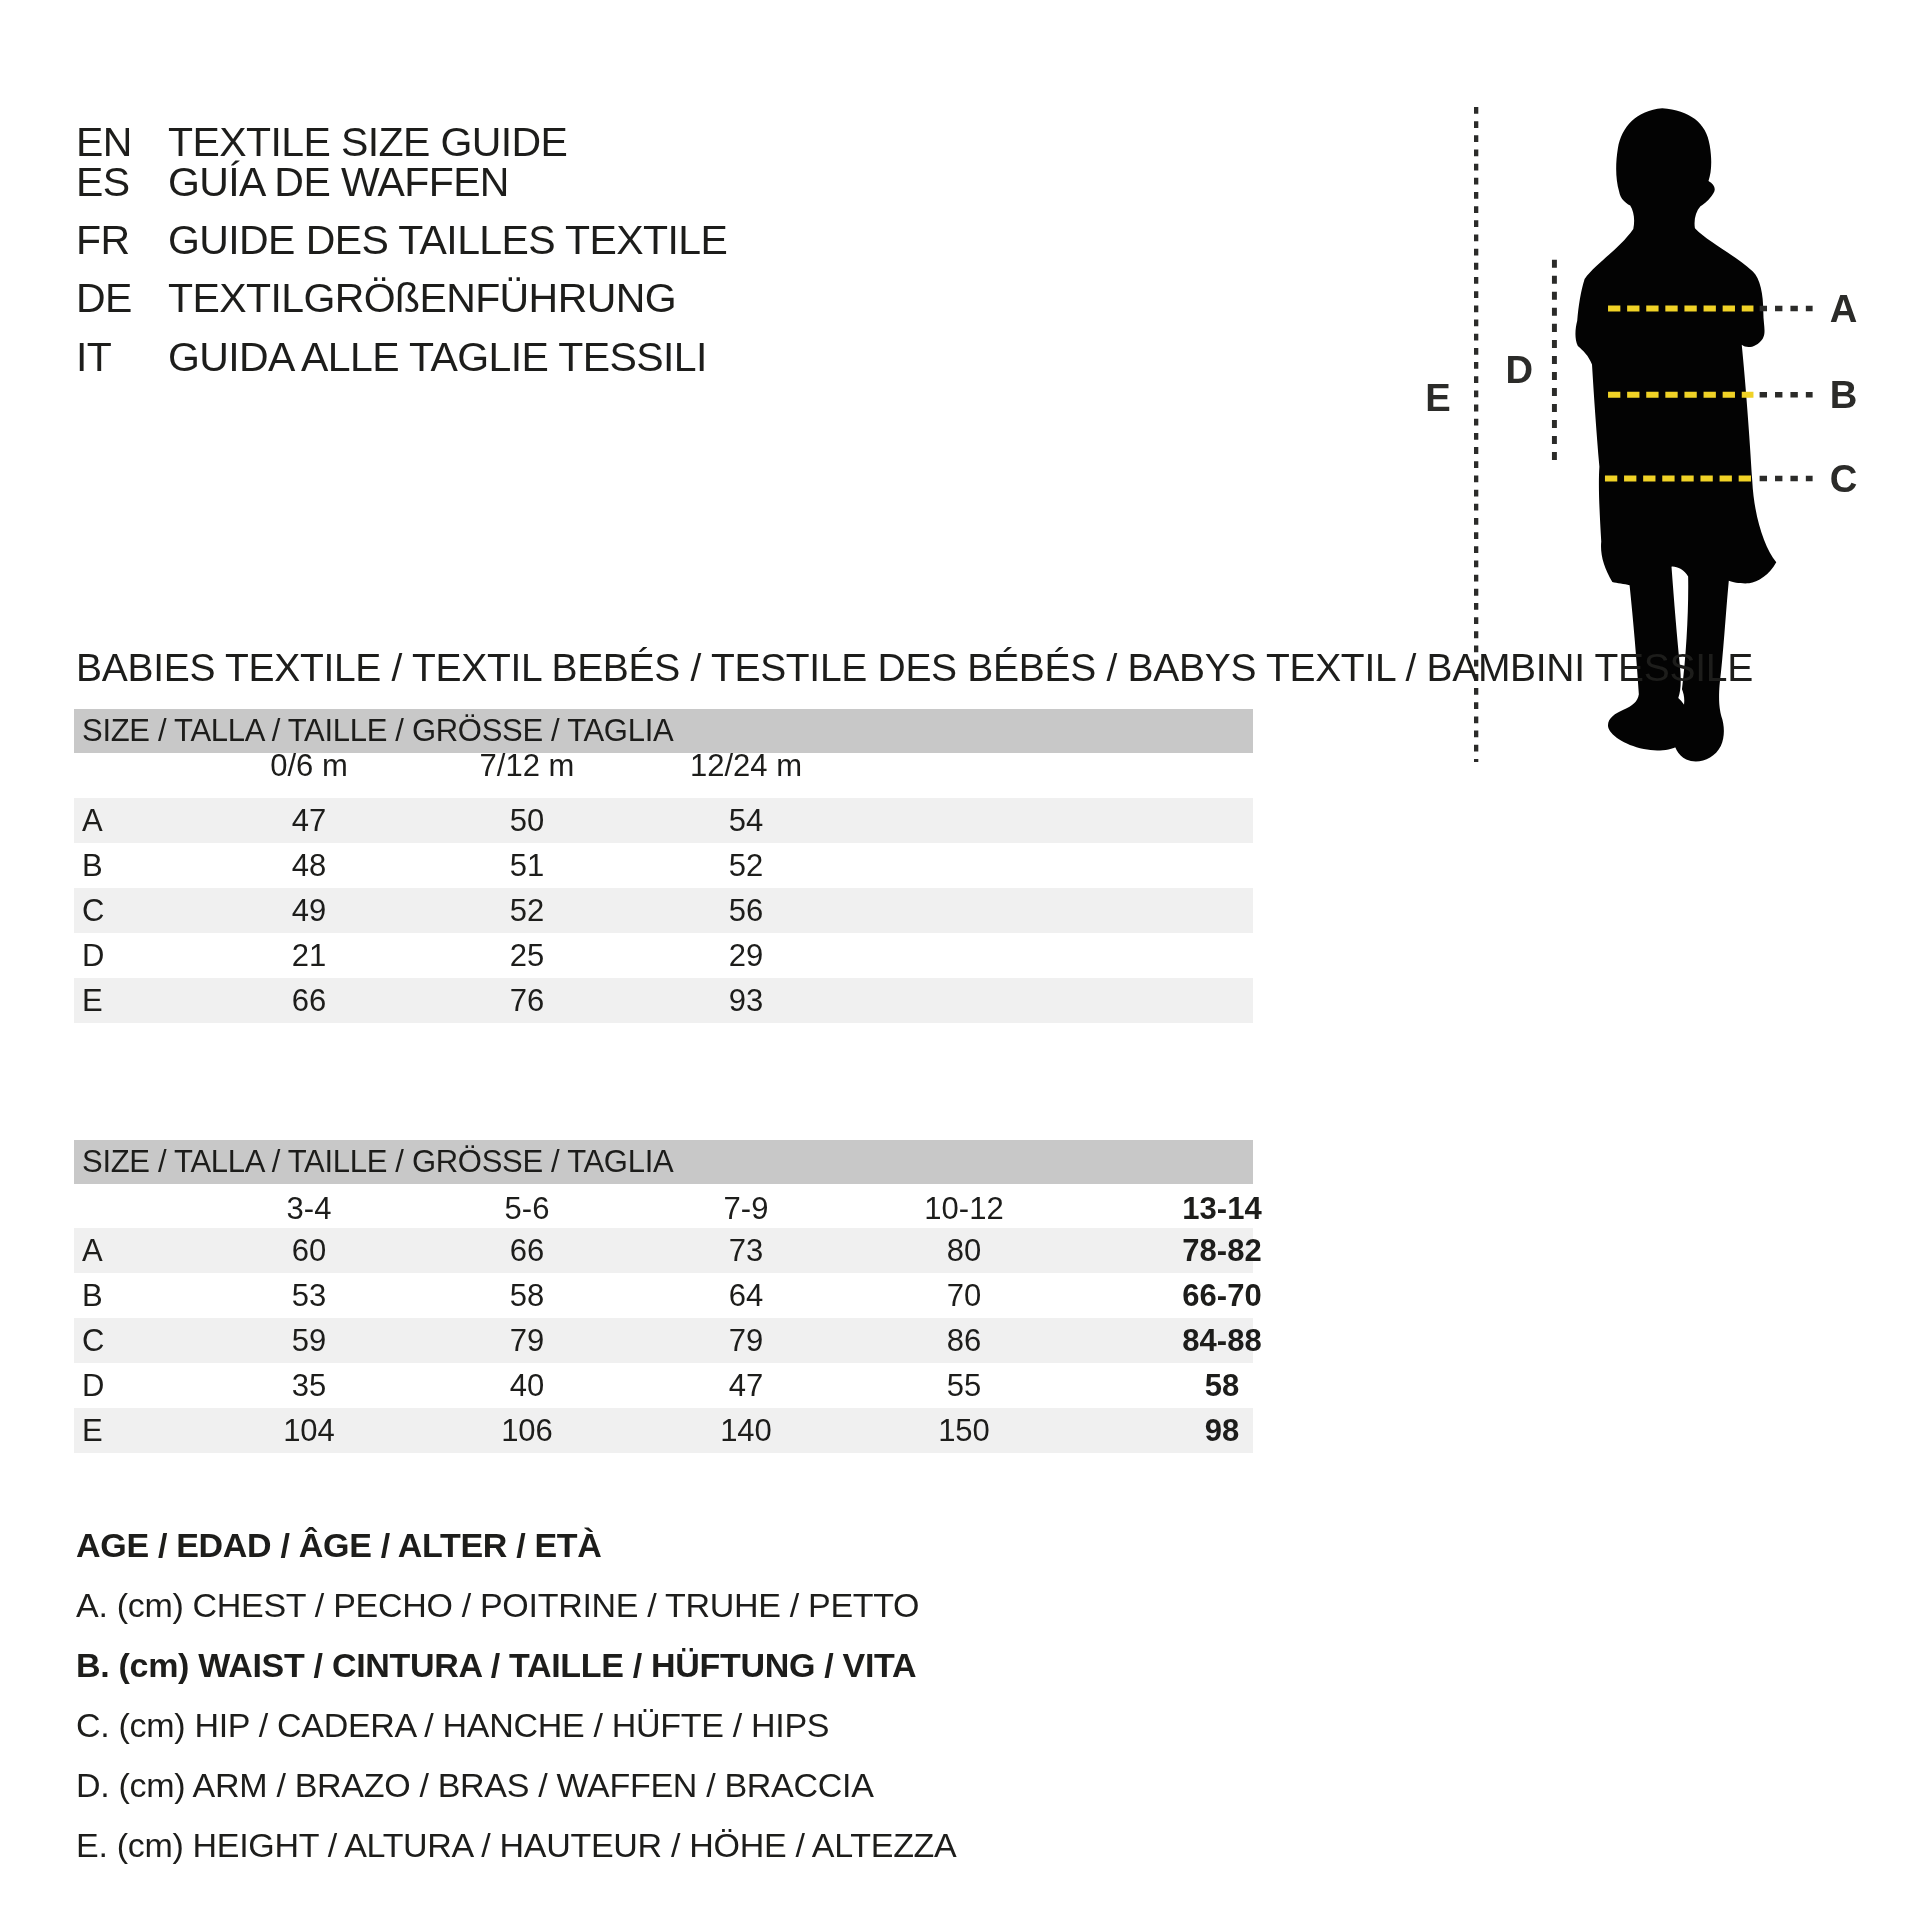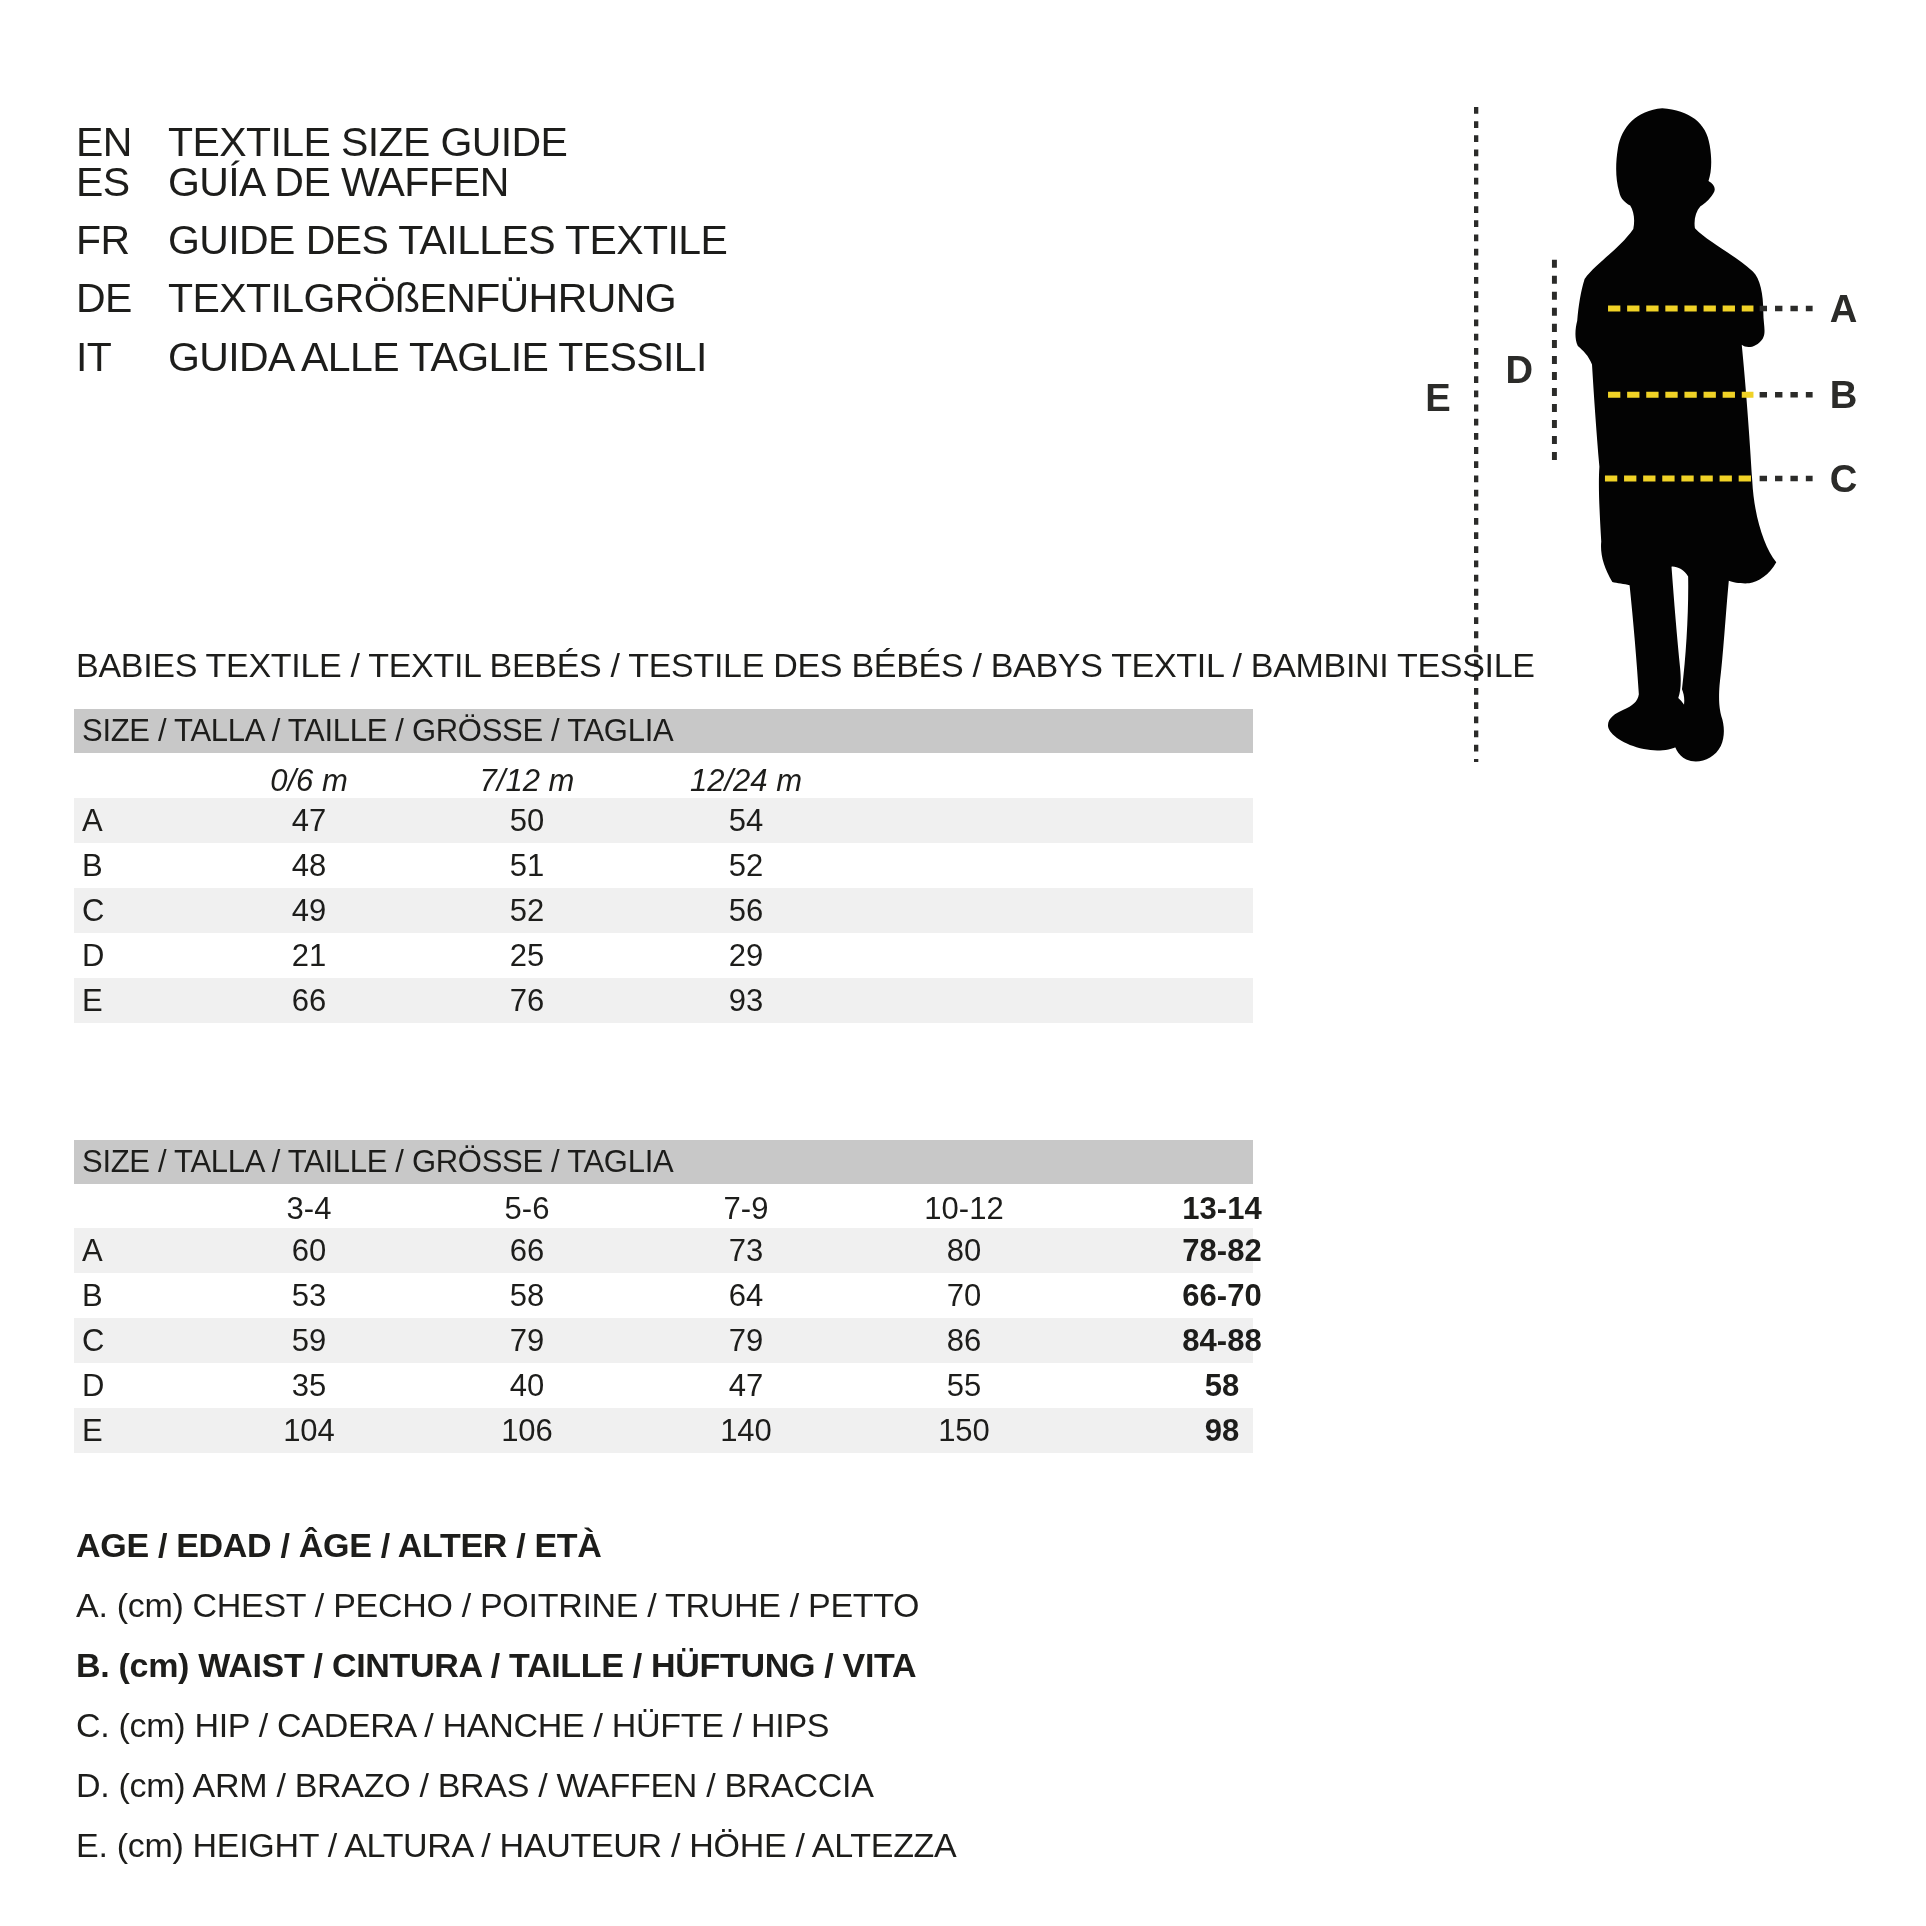--- a/index.html
+++ b/index.html
@@ -4,21 +4,21 @@
 <style>
   html,body{margin:0;padding:0;background:#ffffff;}
   #canvas{position:relative;width:1926px;height:1926px;background:#ffffff;overflow:hidden;
           font-family:"Liberation Sans",sans-serif;color:#1D1D1B;}
 
   
   .hdr-row{position:absolute;left:76px;height:58px;line-height:58px;white-space:nowrap;
            font-size:41px;letter-spacing:-0.6px;color:#1D1D1B;}
   .hdr-code{display:inline-block;width:92px;}
   
-  .sec-title{position:absolute;left:76px;font-size:34px;letter-spacing:-0.3px;white-space:nowrap;color:#1D1D1B;}
+  .sec-title{position:absolute;left:76px;font-size:39px;letter-spacing:-0.3px;white-space:nowrap;color:#1D1D1B;}
 
   
   .tbl{position:absolute;left:74px;width:1179px;}
   .size-bar{position:absolute;left:0;width:1179px;height:44px;background:#C8C8C8;
             font-size:31px;line-height:44px;letter-spacing:-0.3px;}
   .size-bar span{margin-left:8px;}
   .trow{position:absolute;left:0;width:1179px;height:45px;line-height:45px;font-size:31px;}
   .trow.stripe{background:#F0F0F0;}
   .rlabel{position:absolute;left:8px;top:0;height:45px;line-height:45px;}
   .cell{position:absolute;top:0;width:218px;height:45px;text-align:center;}
@@ -121,21 +121,21 @@
     <text class="fig-label" text-anchor="middle" x="2992" y="663">B</text>
     <text class="fig-label" text-anchor="middle" x="2992" y="799">C</text>
   </svg>
 
   <div class="sec-title" style="top:646px;">BABIES TEXTILE / TEXTIL BEBÉS / TESTILE DES BÉBÉS / BABYS TEXTIL / BAMBINI TESSILE</div>
 
   <div class="tbl" style="top:709px;height:315px;">
     <div class="size-bar" style="top:0;">
       <span>SIZE / TALLA / TAILLE / GRÖSSE / TAGLIA</span>
     </div>
-    <div class="trow" style="top:49px;font-style:italic;">
+    <div class="trow" style="top:34px;">
       <span class="cell c0">0/6 m</span>
       <span class="cell c1">7/12 m</span>
       <span class="cell c2">12/24 m</span>
     </div>
     <div class="trow stripe" style="top:89px;">
       <span class="rlabel">A</span>
       <span class="cell c0">47</span>
       <span class="cell c1">50</span>
       <span class="cell c2">54</span>
     </div>

